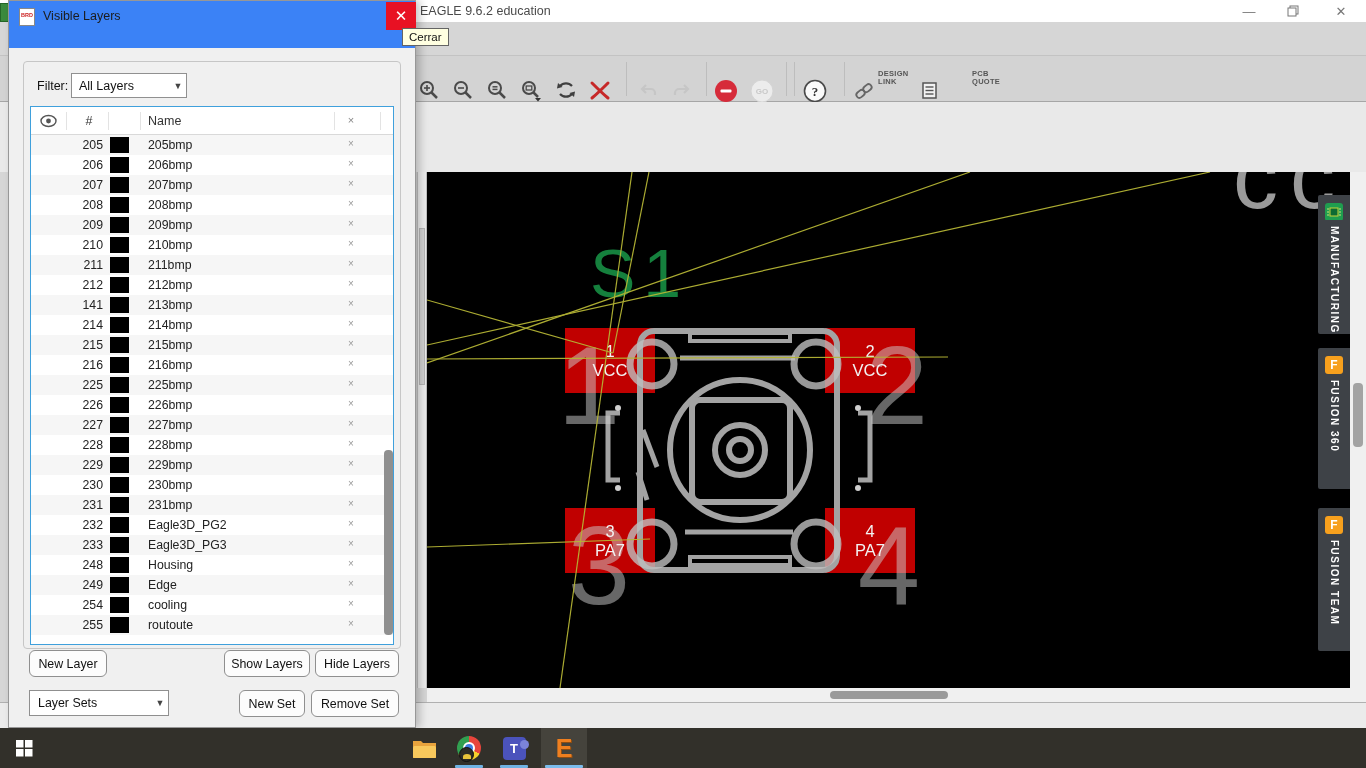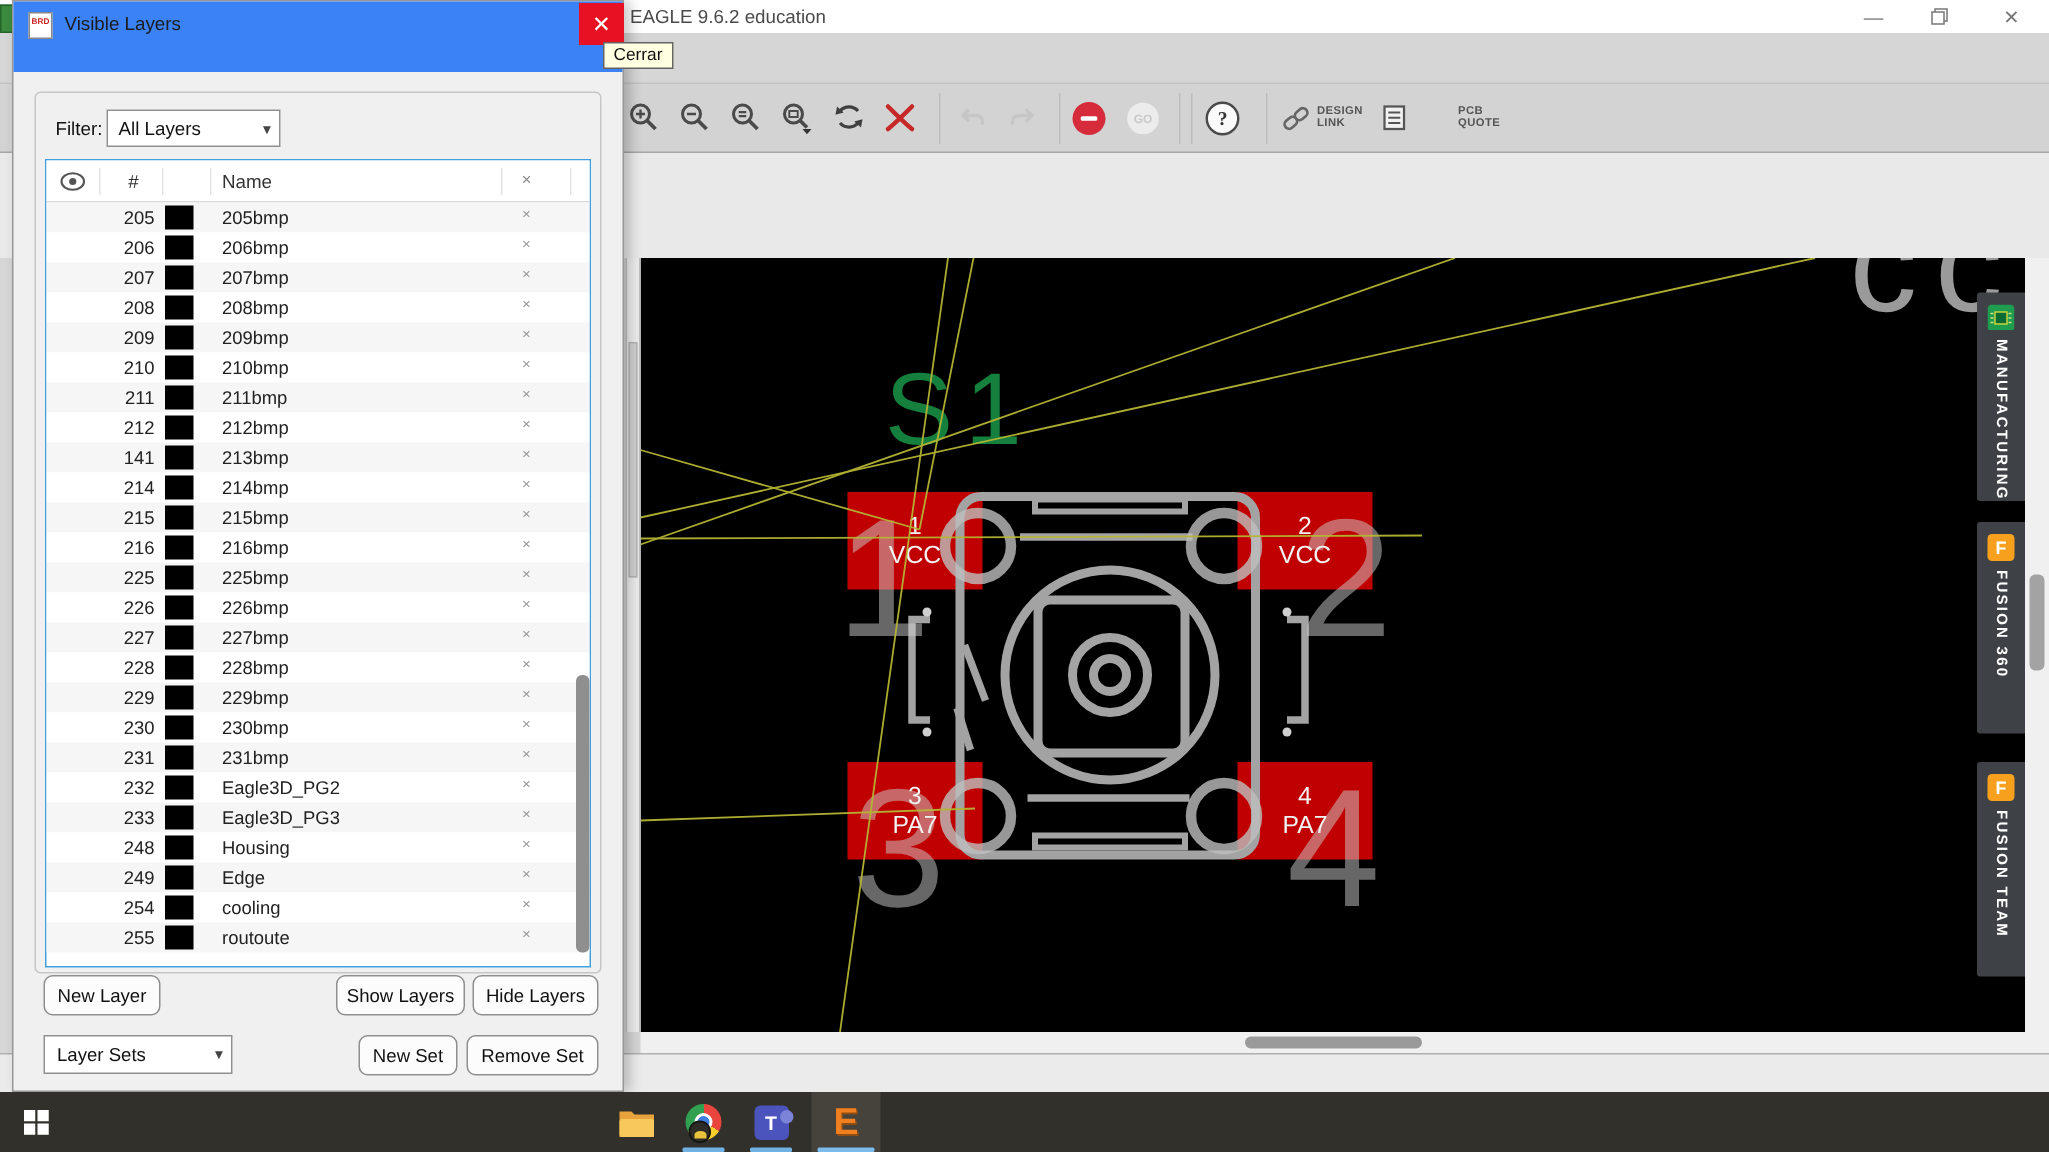--- a/index.html
+++ b/index.html
@@ -9,21 +9,21 @@
   .screen { position:relative; width:1366px; height:768px; overflow:hidden; }
 
   
   .titlebar { left:0; top:0; width:1366px; height:22px; background:#ffffff; }
   .app-sliver { left:0; top:3px; width:9px; height:19px; background:#3b8a3e; border:1px solid #256628; }
   .main-title { left:420px; top:4px; font-size:12.5px; color:#4a4a4a; }
   .winbtn { top:0; width:34px; height:22px; display:flex; align-items:center; justify-content:center; color:#777; font-size:13px; }
   .menuband { left:0; top:22px; width:1366px; height:33px; background:#d6d6d6; }
   .toolbar { left:0; top:55px; width:1366px; height:47px; background:#d3d3d3;
     border-top:1px solid #c3c3c3; border-bottom:1px solid #a6a6a6; }
-  .tbicon { top:11px; width:24px; height:24px; display:flex; align-items:center; justify-content:center; }
+  .tbicon { top:23px; width:24px; height:24px; display:flex; align-items:center; justify-content:center; }
   .tbsep { top:6px; width:1px; height:34px; background:#bdbdbd; }
   .tb-label { top:14px; font-size:7.5px; font-weight:bold; color:#555; line-height:8px; letter-spacing:.3px; }
   .subband { left:0; top:102px; width:1366px; height:40px; background:#e9e9e9; }
   .parambar { left:0; top:142px; width:1366px; height:30px; background:#e9e9e9; }
   .coords { left:448px; top:149px; font-size:12.5px; color:#222; }
   .cmd-combo { left:544px; top:145px; width:818px; height:23px; background:#d9d9d9;
     border:1px solid #a9a9a9; display:flex; align-items:center; }
   .cmd-combo input { flex:1; border:none; background:transparent; outline:none;
     font-size:13px; padding:0 8px; font-family:"Liberation Sans", sans-serif; color:#333; }
   .cmd-combo input::placeholder { color:#8f8f8f; }
@@ -87,21 +87,21 @@
   .rows { left:0; top:28px; width:362px; }
   .lrow { position:relative; width:362px; height:20px; background:#fff; }
   .lrow.alt { background:#f6f6f6; }
   .cell-num { position:absolute; left:28px; top:3px; width:44px; text-align:right; font-size:12.3px; color:#222; }
   .swatch { position:absolute; left:79px; top:2px; width:19px; height:16px; background:#000; }
   .cell-name { position:absolute; left:117px; top:3px; font-size:12.3px; color:#222; }
   .row-x { position:absolute; left:308px; top:3px; width:24px; text-align:center; font-size:10px; color:#9a9a9a; }
   .list-scroll-thumb { left:353px; top:343px; width:9px; height:185px; background:#8f8f8f; border-radius:4px; }
   .dlg-btn { height:27px; background:#fcfcfc; border:1px solid #8f8f8f; border-radius:6px;
     font-size:12.4px; color:#111; display:flex; align-items:center; justify-content:center; }
-  .sets-combo { left:20px; top:689px; width:126px; height:26px; background:#fff; border:1px solid #8f8f8f;
+  .sets-combo { left:20px; top:689px; width:140px; height:26px; background:#fff; border:1px solid #8f8f8f;
     display:flex; align-items:center; font-size:12.4px; color:#111; padding-left:8px; }
   .sets-combo .combo-caret { margin-left:auto; }
 
   
   .taskbar { left:0; top:728px; width:1366px; height:40px; background:#32302a; z-index:95; }
   .start-btn { left:0; top:0; width:48px; height:40px; display:flex; align-items:center; justify-content:center; }
   .search-box { left:48px; top:0; width:352px; height:40px; background:#fff; display:flex; align-items:center; }
   .search-box input { flex:1; border:none; outline:none; font-size:13.5px; color:#333;
     font-family:"Liberation Sans", sans-serif; }
   .search-box input::placeholder { color:#4f4f4f; }

